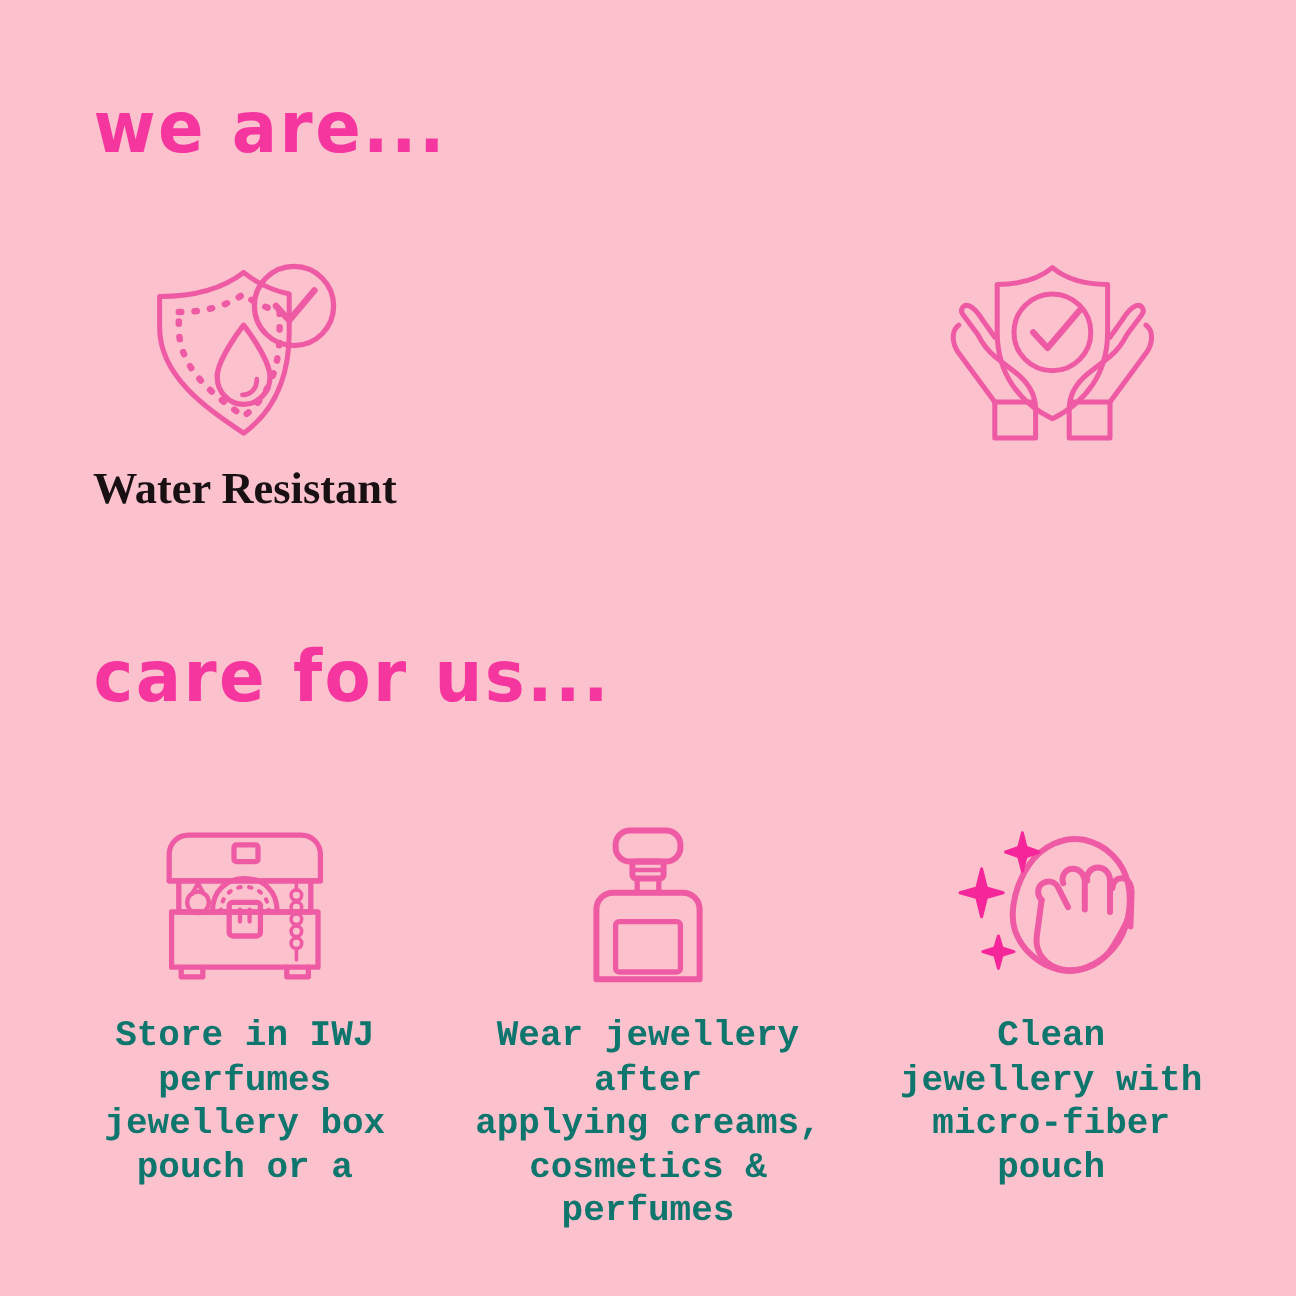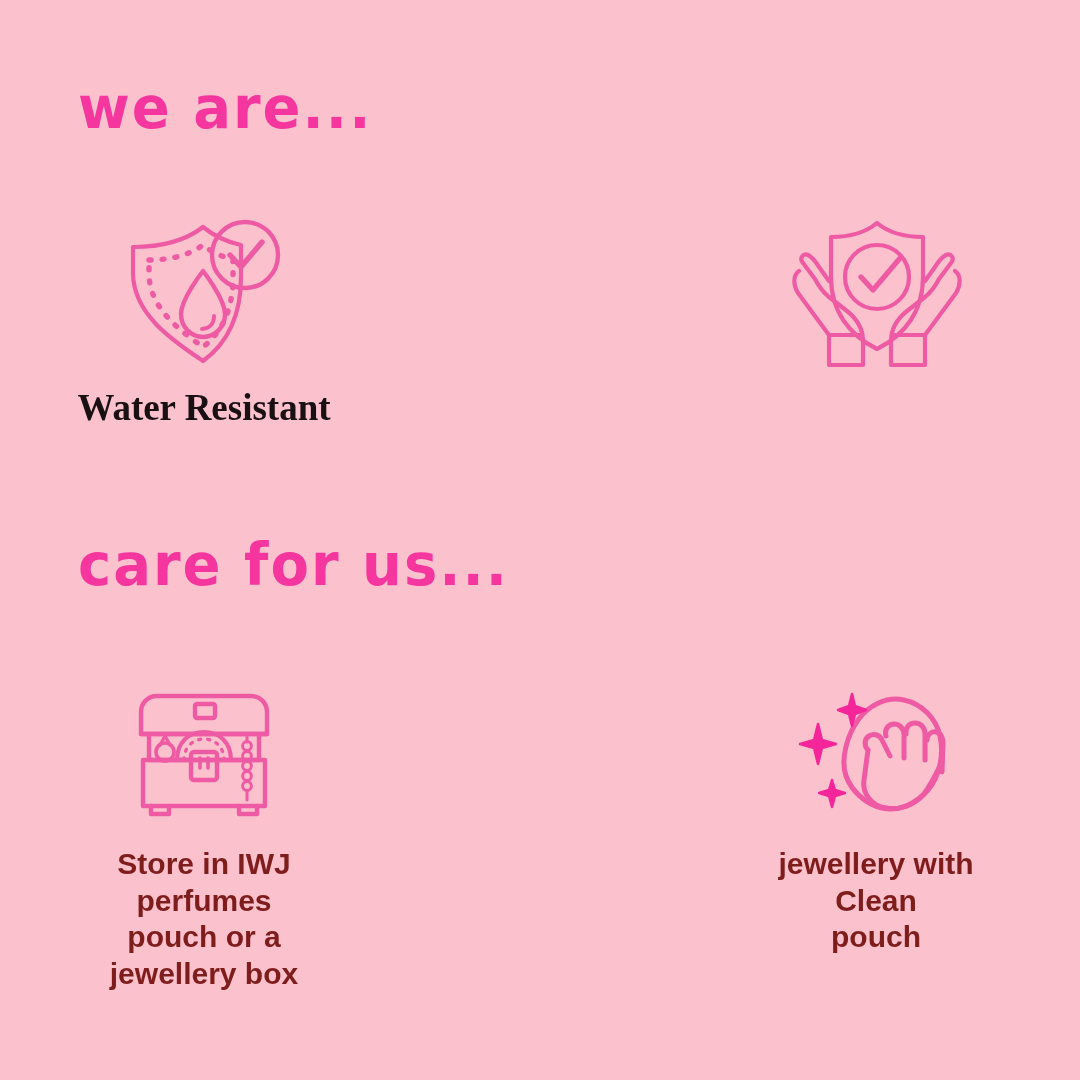--- a/index.html
+++ b/index.html
@@ -84,23 +84,23 @@
     font-weight: 700;
     color: #191014;
     text-align: center;
     font-size: 37px;
     line-height: 1.02;
     white-space: nowrap;
   }
 
   .care-caption {
     margin-top: 26px;
-    font-family: Liberation Sans, sans-serif;
+    font-family: Liberation Mono, monospace;
     font-weight: 700;
-    color: #7f1d1d;
+    color: #0f766e;
     text-align: center;
     font-size: 30px;
     line-height: 1.22;
   }
   .care-caption .cap-line { display: block; }
 
   svg { display: block; overflow: visible; }
 </style>
 </head>
 <body>
@@ -190,25 +190,49 @@
           <circle cx="118" cy="96" r="4.4" stroke-width="3"></circle>
           <path d="M118 102 L118 110" stroke-width="3"></path>
 
           <path d="M22 116 L22 124 L40 124 L40 116"></path>
           <path d="M110 116 L110 124 L128 124 L128 116"></path>
         </svg>
       </div>
       <div class="care-caption">
         <span class="cap-line">Store in IWJ</span>
         <span class="cap-line">perfumes</span>
+        <span class="cap-line">jewellery box</span>
         <span class="cap-line">pouch or a</span>
-        <span class="cap-line">jewellery box</span>
-      </div>
-    </div>
-
+      </div>
+    </div>
+
+    <div class="feature-cell">
+      <div class="icon-wrap">
+        <svg width="130" height="132" viewBox="0 0 130 132" fill="none" stroke="#EE5BA4" stroke-width="5" stroke-linecap="round" stroke-linejoin="round">
+
+          <rect x="38" y="4" width="54" height="26" rx="12"></rect>
+
+          <rect x="52" y="30" width="26" height="14" rx="3"></rect>
+          <path d="M52 37 L78 37" stroke-width="3.6"></path>
+
+          <path d="M56 44 L56 56 M74 44 L74 56" stroke-width="4.4"></path>
+
+          <path d="M22 70 C22 62 28 56 36 56 L94 56 C102 56 108 62 108 70
+                   L108 128 L22 128 Z"></path>
+
+          <rect x="38" y="80" width="54" height="42" rx="3" stroke-width="4.4"></rect>
+        </svg>
+      </div>
+      <div class="care-caption">
+        <span class="cap-line">Wear jewellery after</span>
+        <span class="cap-line">applying creams,</span>
+        <span class="cap-line">cosmetics &amp;</span>
+        <span class="cap-line">perfumes</span>
+      </div>
+    </div>
 
     <div class="feature-cell">
       <div class="icon-wrap">
         <svg width="165" height="132" viewBox="0 0 165 132" fill="none" stroke="#EE5BA4" stroke-width="5" stroke-linecap="round" stroke-linejoin="round">
 
           <path d="M64 32 C74 18 92 8 110 12 C128 16 142 30 146 48
                    C150 66 146 88 134 102 C122 116 104 124 88 120
                    C72 116 58 104 52 88 C46 70 54 46 64 32 Z"></path>
 
           <path d="M74 62 C70 58 70 51 75 48 C80 45 86 47 88 52 L96 68"></path>
@@ -217,20 +241,21 @@
           <path d="M133 52 C133 47 137 43 142 44 C147 45 149 50 149 55 L148 84"></path>
           <path d="M74 62 L70 92 C68 106 78 118 92 120 C110 123 126 114 134 100
                    C140 90 146 80 148 72"></path>
 
           <path d="M24 36 L28 52 L42 56 L28 60 L24 76 L20 60 L6 56 L20 52 Z" fill="#F5269A" stroke="#F5269A" stroke-width="2.5"></path>
           <path d="M58 6 L61 18 L72 22 L61 26 L58 38 L55 26 L44 22 L55 18 Z" fill="#F5269A" stroke="#F5269A" stroke-width="2.5"></path>
           <path d="M38 92 L41 102 L51 105 L41 108 L38 119 L35 108 L25 105 L35 102 Z" fill="#F5269A" stroke="#F5269A" stroke-width="2.5"></path>
         </svg>
       </div>
       <div class="care-caption">
+        <span class="cap-line">Clean</span>
         <span class="cap-line">jewellery with</span>
-        <span class="cap-line">Clean</span>
+        <span class="cap-line">micro-fiber</span>
         <span class="cap-line">pouch</span>
       </div>
     </div>
   </div>
 
 </div>
 
 </body></html>

